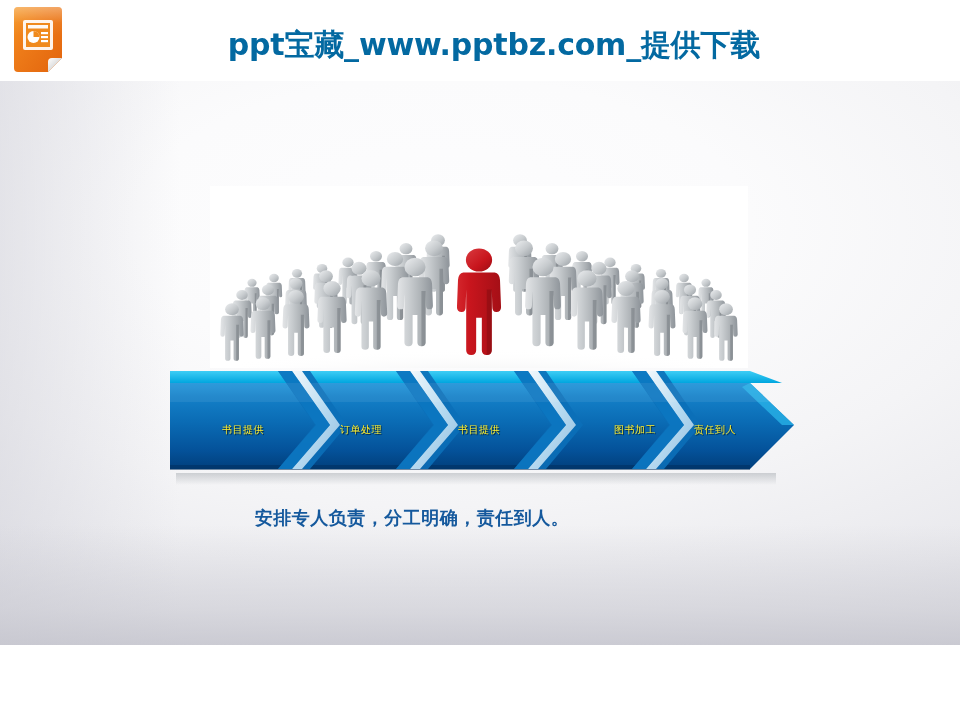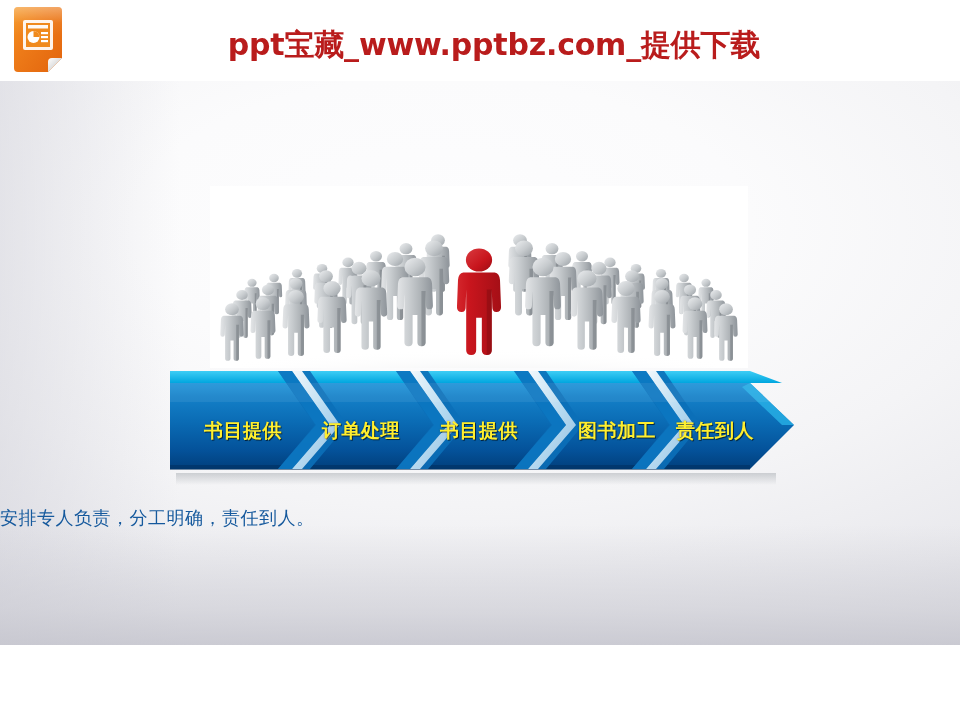--- a/index.html
+++ b/index.html
@@ -39,21 +39,21 @@
 
   .header-title {
     position: absolute;
     left: 0; top: 25px;
     width: 960px;
     text-align: center;
     padding-left: 28px;
     box-sizing: border-box;
     font-size: 30px;
     font-weight: bold;
-    color: #b91c1c;
+    color: #0369a1;
     letter-spacing: -0.2px;
     white-space: nowrap;
     font-family: "DejaVu Sans", "Liberation Sans", sans-serif;
   }
 
   
   .slide {
     position: absolute;
     left: 0; top: 81px;
     width: 960px; height: 564px;
@@ -105,45 +105,45 @@
   }
   .chevrons svg { display: block; }
 
   
   .chev-label {
     position: absolute;
     top: 50px;
     height: 22px;
     line-height: 22px;
     text-align: center;
-    font-size: 19px;
-    font-weight: bold;
+    font-size: 10px;
+    font-weight: normal;
     color: #ffef2e;
     letter-spacing: 0.5px;
     white-space: nowrap;
     text-shadow:
       1px 1px 0 rgba(0,0,0,0.55),
       0 0 2px rgba(0,0,0,0.35);
     font-family: "DejaVu Sans", "Liberation Sans", sans-serif;
     z-index: 6;
   }
   .chev-label.i0 { left: 14px;  width: 118px; }
   .chev-label.i1 { left: 132px; width: 118px; }
   .chev-label.i2 { left: 250px; width: 118px; }
   .chev-label.i3 { left: 368px; width: 118px; text-align: right; }
   .chev-label.i4 { left: 486px; width: 118px; }
 
   
   .caption {
     position: absolute;
     left: 0; top: 425px;           
     width: 824px;
-    text-align: left;
+    text-align: center;
     font-size: 18px;
-    font-weight: normal;
+    font-weight: bold;
     color: #15599d;
     letter-spacing: 0.5px;
     white-space: nowrap;
     z-index: 5;
     font-family: "DejaVu Sans", "Liberation Sans", sans-serif;
   }
 
   
   .footer-blank {
     position: absolute;

